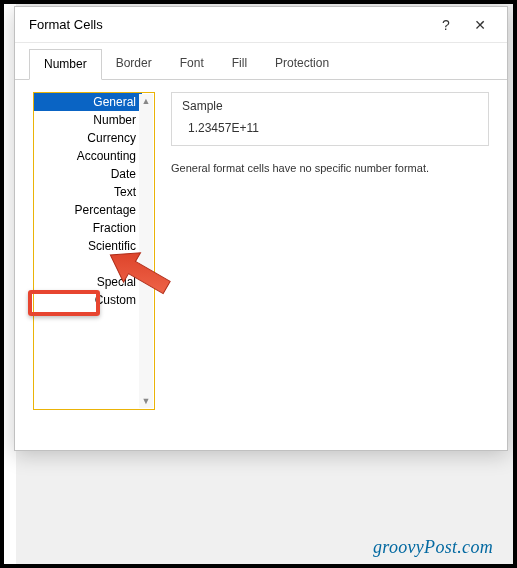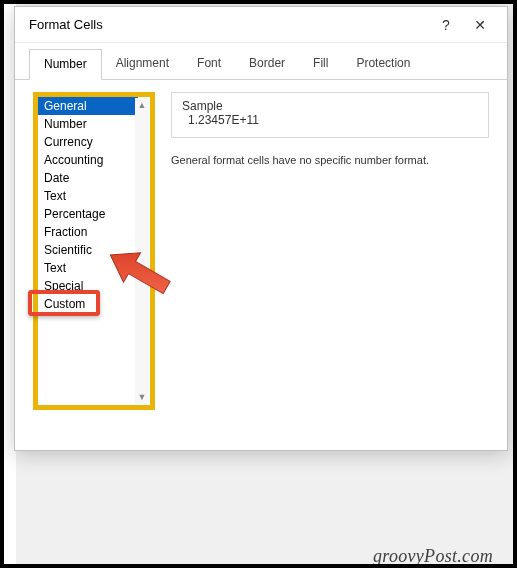--- a/index.html
+++ b/index.html
@@ -93,24 +93,25 @@
     display: flex;
     gap: 16px;
   }
   .listbox-wrap {
     position: relative;
     width: 122px;
   }
   .listbox {
     width: 122px;
     height: 318px;
-    border: 5px solid #eab308;
+    border: 1px solid #eab308;
     background: #fff;
     overflow: hidden;
     position: relative;
+    text-align: right;
   }
   .list-items {
     position: absolute;
     top: 0; left: 0; right: 12px;
     bottom: 0;
   }
   .list-item {
     padding: 1px 6px;
     font-size: 12px;
     line-height: 16px;
@@ -143,20 +144,21 @@
     flex: 1;
   }
   .sample-box {
     border: 1px solid #d8d8d8;
     padding: 6px 10px 10px 10px;
     margin-bottom: 16px;
   }
   .sample-label {
     font-size: 12px;
     color: #333;
+    margin-bottom: 8px;
   }
   .sample-val {
     font-size: 12px;
     color: #333;
     padding-left: 6px;
   }
   .desc {
     font-size: 11px;
     color: #333;
   }
@@ -188,26 +190,26 @@
     pointer-events: none;
     z-index: 50;
   }
   .arrow {
     position: absolute;
     z-index: 50;
     pointer-events: none;
   }
   .watermark {
     position: absolute;
-    bottom: 1px;
+    bottom: 10px;
     right: 24px;
     font-family: Georgia, 'Times New Roman', serif;
     font-style: italic;
     font-size: 18px;
-    color: #404040;
+    color: #0369a1;
     z-index: 60;
     letter-spacing: 0.3px;
   }
 </style>
 </head>
 <body>
 
 <div class="spreadsheet-bg"></div>
 
 <div class="dialog">
@@ -217,23 +219,22 @@
     <div class="tb-btn">
       <span>?</span>
     </div>
     <div class="tb-btn">
       <span>✕</span>
     </div>
   </div>
 
   <div class="tabbar">
     <div class="tab active"><span>Number</span></div>
-    <div class="tab"><span>Alignment</span></div>
+    <div class="tab"><span>Border</span></div>
     <div class="tab"><span>Font</span></div>
-    <div class="tab"><span>Border</span></div>
     <div class="tab"><span>Fill</span></div>
     <div class="tab"><span>Protection</span></div>
   </div>
 
   <div class="body-area">
 
     <div class="row">
       <div class="listbox-wrap">
         <div class="listbox">
           <div class="list-items">

